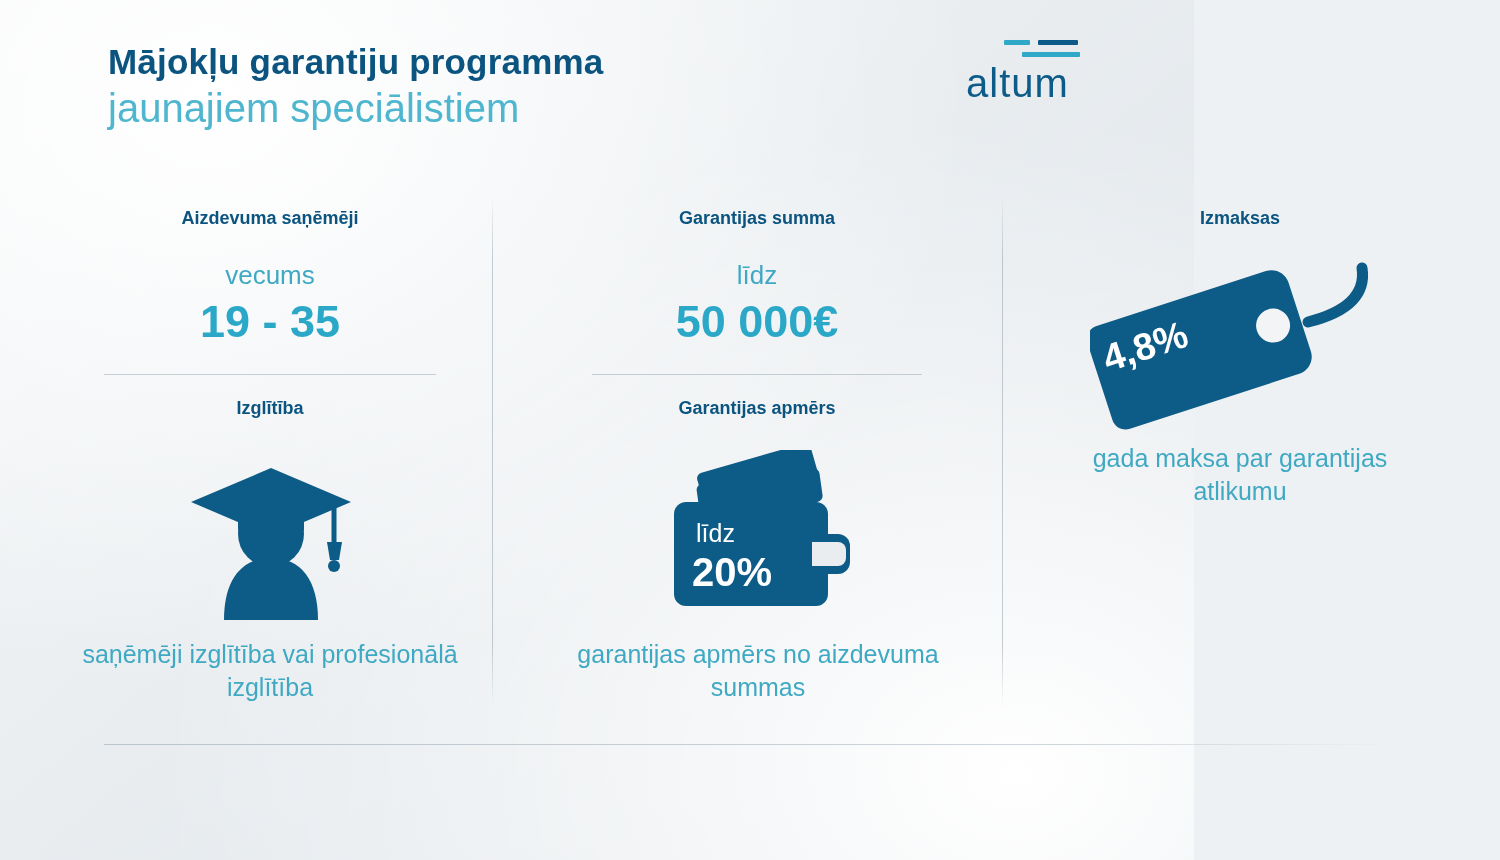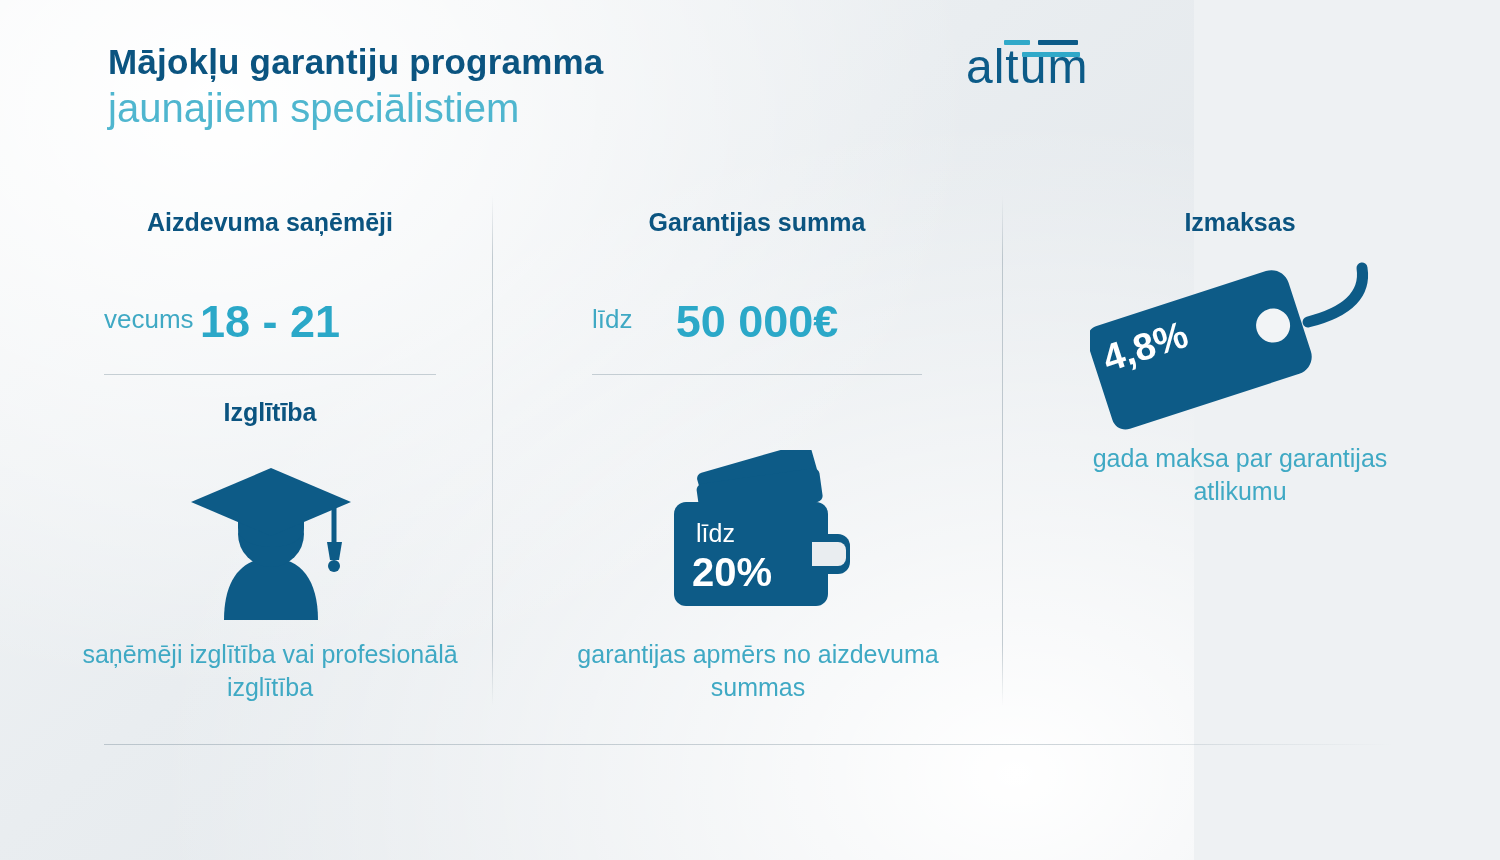--- a/index.html
+++ b/index.html
@@ -48,22 +48,22 @@
   .logo {
     position: absolute;
     right: 98px;
     top: 36px;
     width: 130px;
     height: 70px;
   }
   .logo-word {
     position: absolute;
     left: 0;
-    bottom: 12px;
-    font-size: 48px;
+    bottom: 0;
+    font-size: 40px;
     color: #0c5b88;
     letter-spacing: 1px;
     font-weight: normal;
   }
   .logo-bar {
     position: absolute;
     background: #30a9c9;
     height: 5px;
     border-radius: 1px;
   }
@@ -86,32 +86,32 @@
     background: rgba(150,165,175,0.5);
   }
   .hsep-col1 { left: 104px; top: 374px; width: 332px; }
   .hsep-col2 { left: 592px; top: 374px; width: 330px; }
   .hsep-bottom { left: 104px; top: 744px; width: 1290px;
     background: linear-gradient(to right, rgba(150,165,175,0.55) 0%, rgba(150,165,175,0.45) 75%, rgba(150,165,175,0) 100%); }
 
   
   .col-heading {
     position: absolute;
-    font-size: 25px;
+    font-size: 18px;
     font-weight: bold;
     color: #0b5480;
     text-align: center;
     white-space: nowrap;
   }
   .small-label {
     position: absolute;
     font-size: 26px;
     color: #3fa9c4;
-    white-space: nowrap;
-    margin-top: 44px;
+    text-align: center;
+    white-space: nowrap;
   }
   .big-value {
     position: absolute;
     font-size: 45px;
     font-weight: bold;
     color: #2ba8c8;
     text-align: center;
     white-space: nowrap;
   }
   .caption {
@@ -163,21 +163,21 @@
   </div>
 
   <div class="vsep vsep-1"></div>
   <div class="vsep vsep-2"></div>
   <div class="hsep hsep-col1"></div>
   <div class="hsep hsep-col2"></div>
   <div class="hsep hsep-bottom"></div>
 
   <div class="col-heading c1-head">Aizdevuma saņēmēji</div>
   <div class="small-label c1-label">vecums</div>
-  <div class="big-value c1-value">18 - 21</div>
+  <div class="big-value c1-value">19 - 35</div>
 
   <div class="col-heading c1-head2">Izglītība</div>
 
   <div class="cap-icon1">
     <svg viewBox="0 0 190 170" width="190" height="170">
 
       <path d="M48 170 C48 130 65 108 95 108 C125 108 142 130 142 170 Z" fill="#0d5b87"></path>
       <circle cx="95" cy="84" r="33" fill="#0d5b87"></circle>
 
       <path d="M62 62 H128 V78 C128 90 113 97 95 97 C77 97 62 90 62 78 Z" fill="#0d5b87"></path>
@@ -189,20 +189,21 @@
       <circle cx="158" cy="116" r="6" fill="#0d5b87"></circle>
     </svg>
   </div>
 
   <div class="caption c1-cap">saņēmēji izglītība vai profesionālā izglītība</div>
 
   <div class="col-heading c2-head">Garantijas summa</div>
   <div class="small-label c2-label">līdz</div>
   <div class="big-value c2-value">50 000€</div>
 
+  <div class="col-heading c2-head2">Garantijas apmērs</div>
 
   <div class="wallet">
     <svg viewBox="0 0 200 170" width="200" height="170">
 
       <g transform="rotate(-16 100 60)">
         <rect x="48" y="8" width="118" height="34" rx="6" fill="#0d5b87"></rect>
       </g>
       <g transform="rotate(-8 100 60)">
         <rect x="40" y="26" width="124" height="34" rx="6" fill="#0d5b87"></rect>
       </g>

